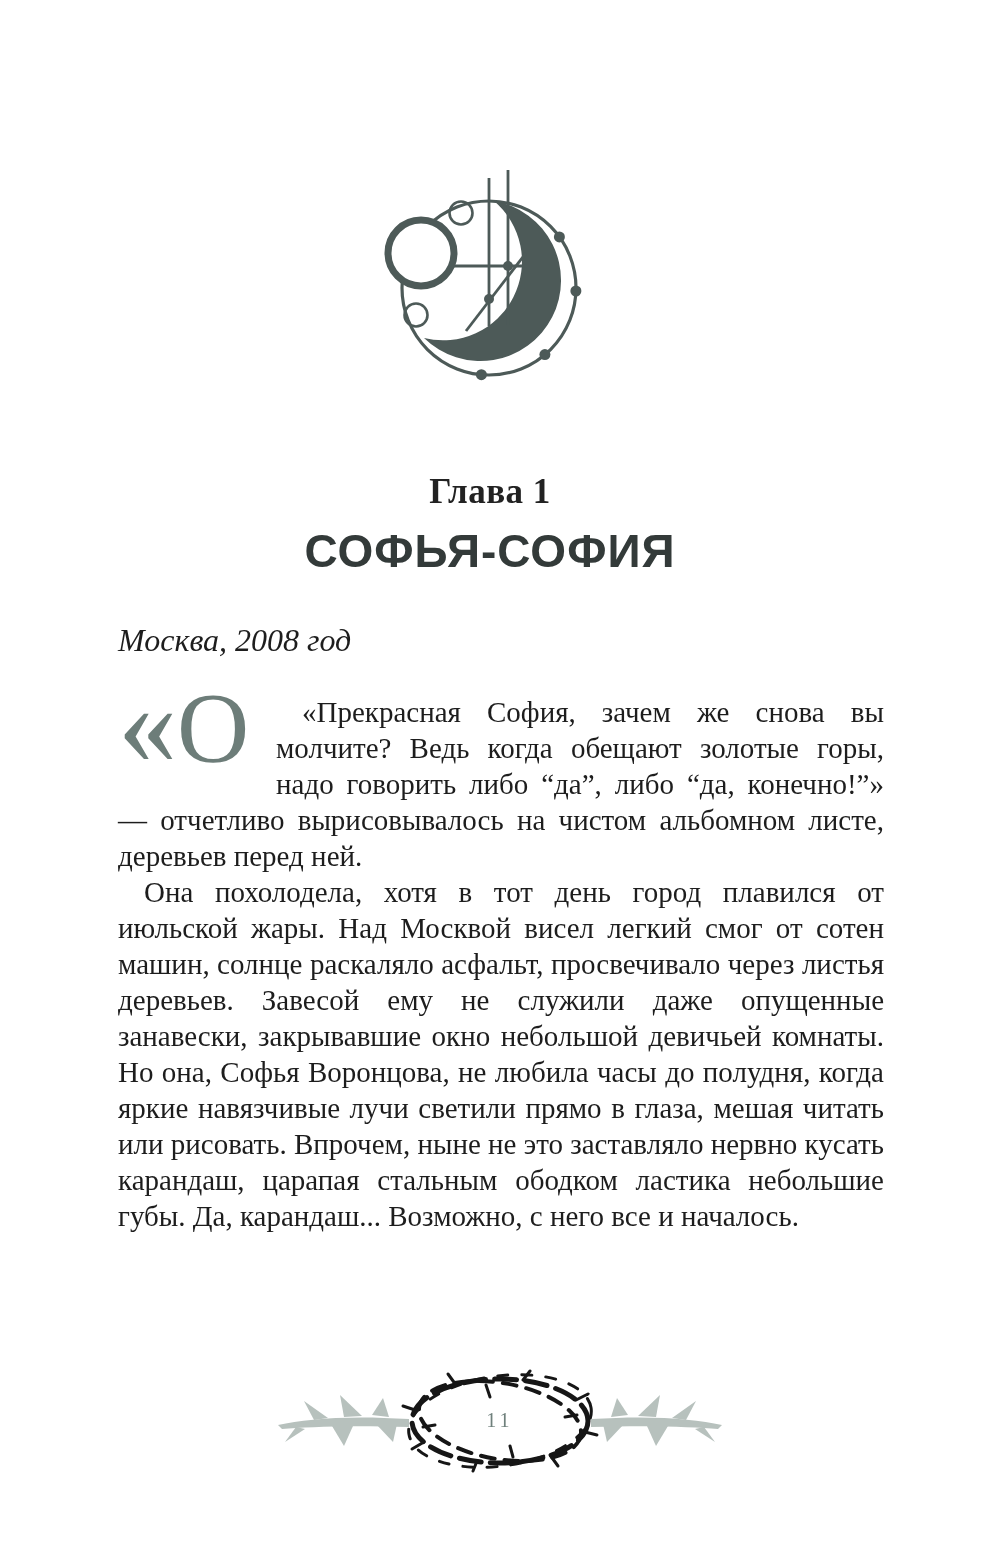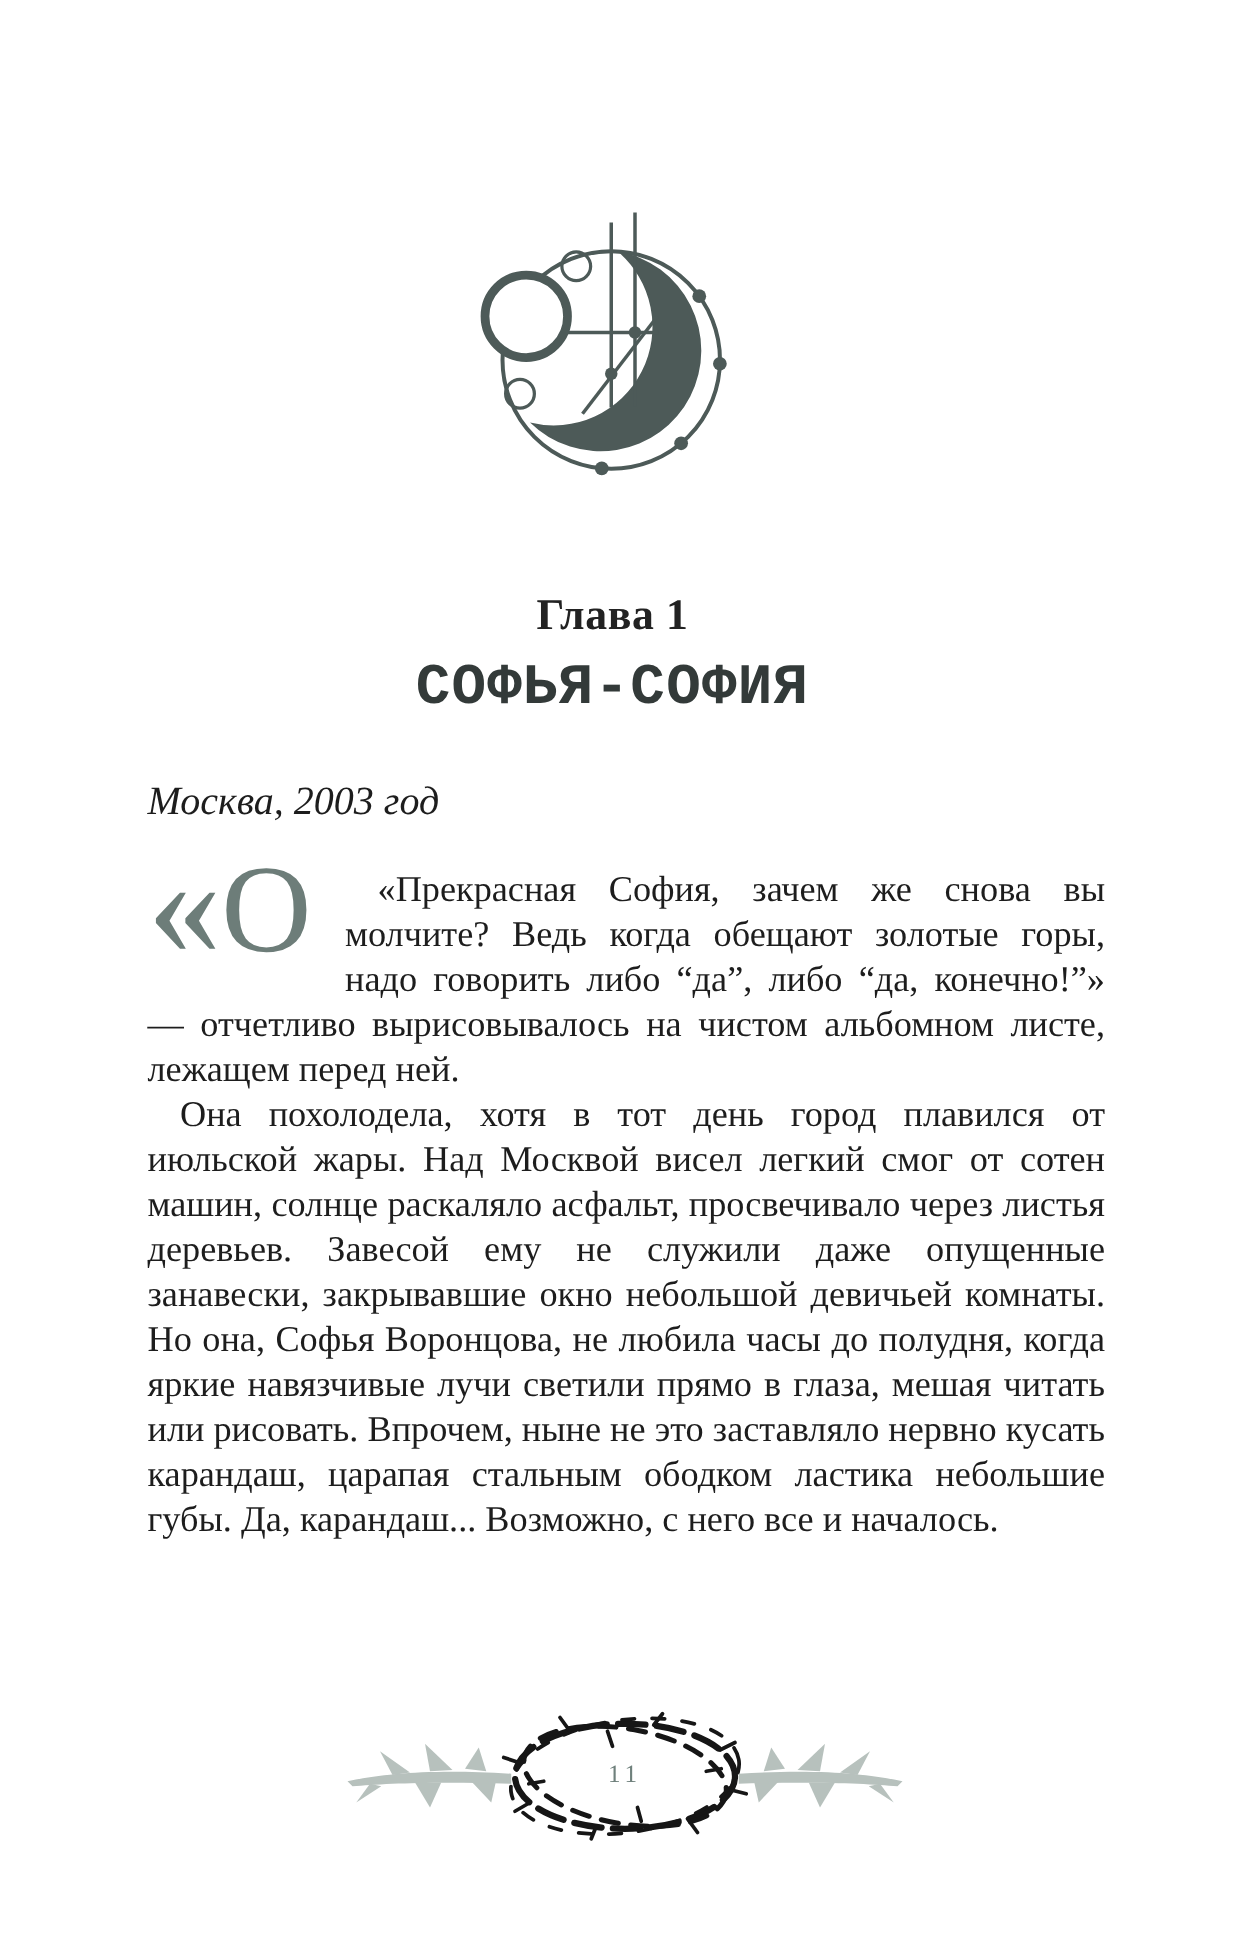--- a/index.html
+++ b/index.html
@@ -17,21 +17,21 @@
   .chapter-number{
     position:absolute;top:472px;left:0;width:980px;
     margin:0;text-align:center;
     font-family:"Liberation Serif", serif;
     font-size:35px;font-weight:bold;color:#222;
     letter-spacing:0.5px;
   }
   .chapter-title{
     position:absolute;top:524px;left:0;width:980px;
     margin:0;text-align:center;
-    font-family:Liberation Mono, monospace;
+    font-family:Liberation Sans, sans-serif;
     font-size:46px;font-weight:bold;color:#333a39;
     letter-spacing:1px;
   }
   .dateline{
     position:absolute;top:622px;left:118px;
     margin:0;
     font-style:italic;font-size:32px;color:#1d1d1d;
   }
   
   .body-text{
@@ -107,30 +107,30 @@
       <circle cx="37" cy="85" r="33" stroke-width="7" fill="#ffffff"></circle>
 
       <circle cx="77" cy="45" r="11.5" stroke-width="2.6"></circle>
       <circle cx="32" cy="147" r="11.5" stroke-width="2.6"></circle>
     </g>
   </svg>
 
   <h2 class="chapter-number">Глава 1</h2>
   <h1 class="chapter-title">СОФЬЯ-СОФИЯ</h1>
 
-  <p class="dateline">Москва, 2003 год</p>
+  <p class="dateline">Москва, 2008 год</p>
 
   <div class="body-text">
     <p>
       <span class="dropgroup">
         <span class="open-quote">«</span>
         <span class="dropcap">О</span>
       </span>
     </p>
-    <p class="indent">«Прекрасная София, зачем же снова вы молчите? Ведь когда обещают золотые горы, надо говорить либо “да”, либо “да, конечно!”» — отчетливо вырисовывалось на чистом альбомном листе, лежащем перед ней.</p>
+    <p class="indent">«Прекрасная София, зачем же снова вы молчите? Ведь когда обещают золотые горы, надо говорить либо “да”, либо “да, конечно!”» — отчетливо вырисовывалось на чистом альбомном листе, деревьев перед ней.</p>
     <p class="indent">Она похолодела, хотя в тот день город плавился от июльской жары. Над Москвой висел легкий смог от сотен машин, солнце раскаляло асфальт, просвечивало через листья деревьев. Завесой ему не служили даже опущенные занавески, закрывавшие окно небольшой девичьей комнаты. Но она, Софья Воронцова, не любила часы до полудня, когда яркие навязчивые лучи светили прямо в глаза, мешая читать или рисовать. Впрочем, ныне не это заставляло нервно кусать карандаш, царапая стальным ободком ластика небольшие губы. Да, карандаш... Возможно, с него все и началось.</p>
   </div>
 
   <div class="footer">
 
     <svg class="branch left" width="135" height="64" viewBox="0 0 135 64" xmlns="http://www.w3.org/2000/svg">
       <g fill="#b7c1bd">
         <path d="M2,36 C30,30 70,26 133,30 L133,38 C70,36 30,38 6,40 Z"></path>
         <path d="M38,31 L28,12 L52,29 Z"></path>
         <path d="M68,28 L64,6 L86,27 Z"></path>

